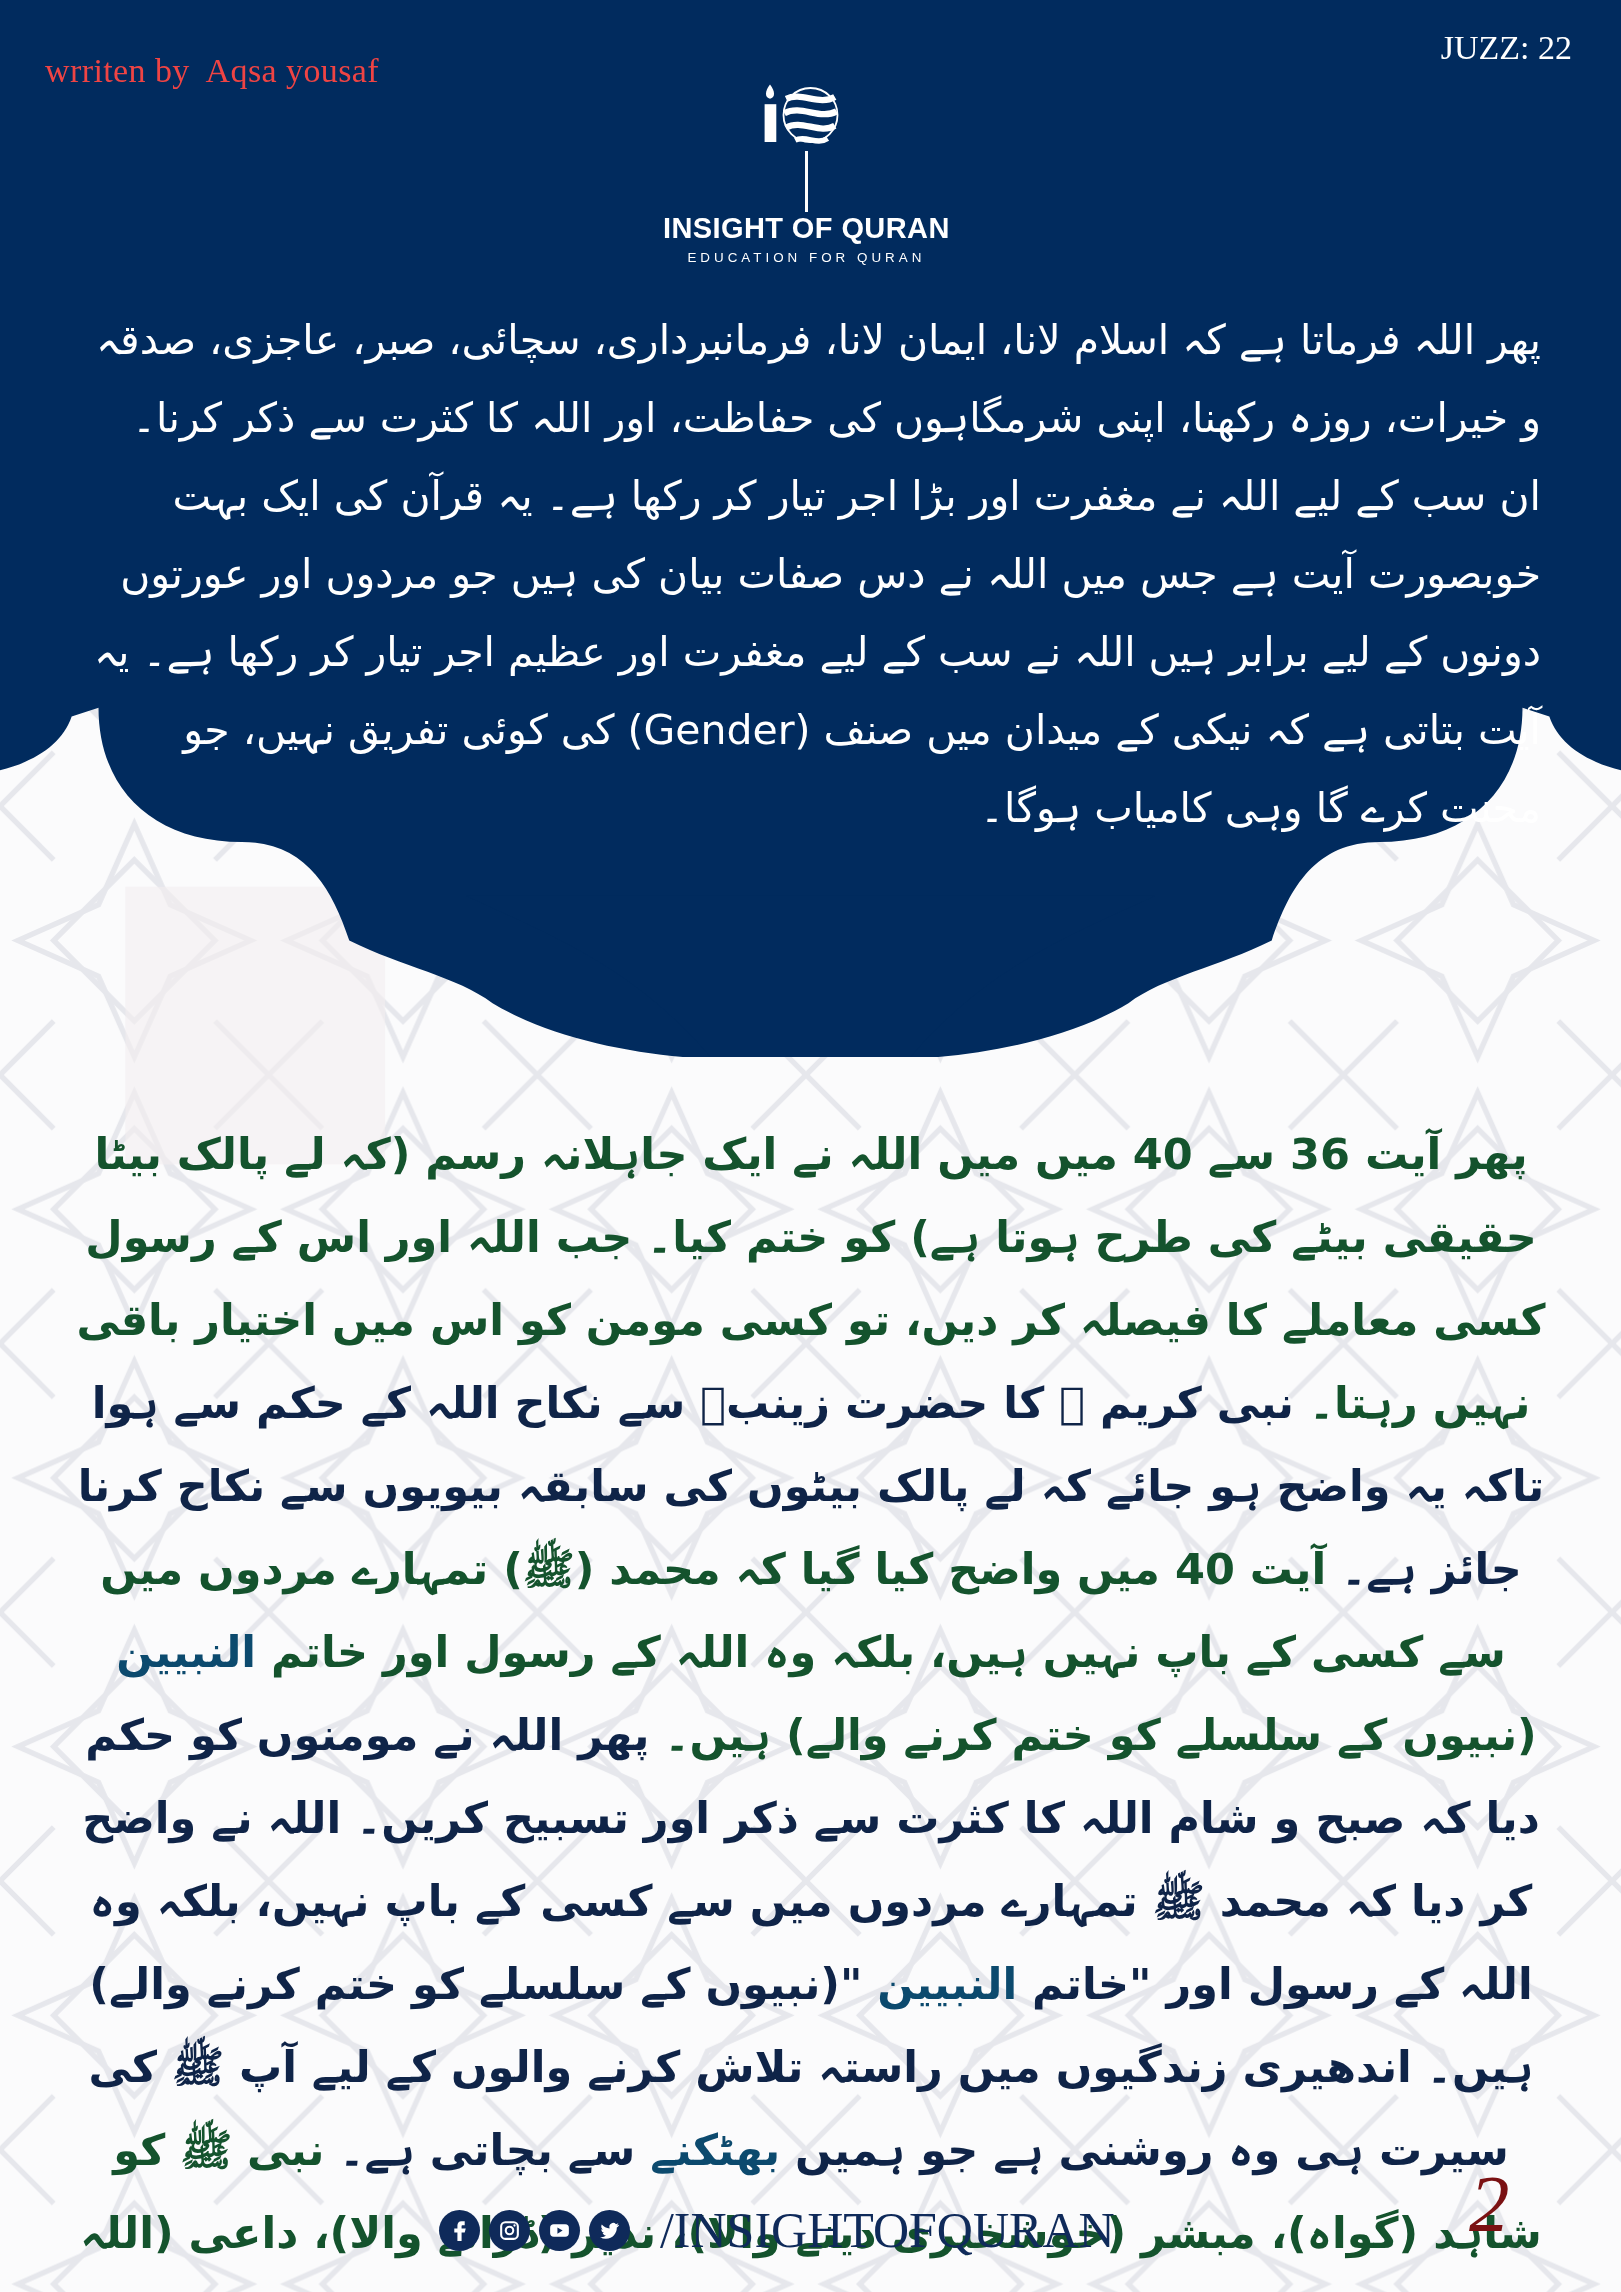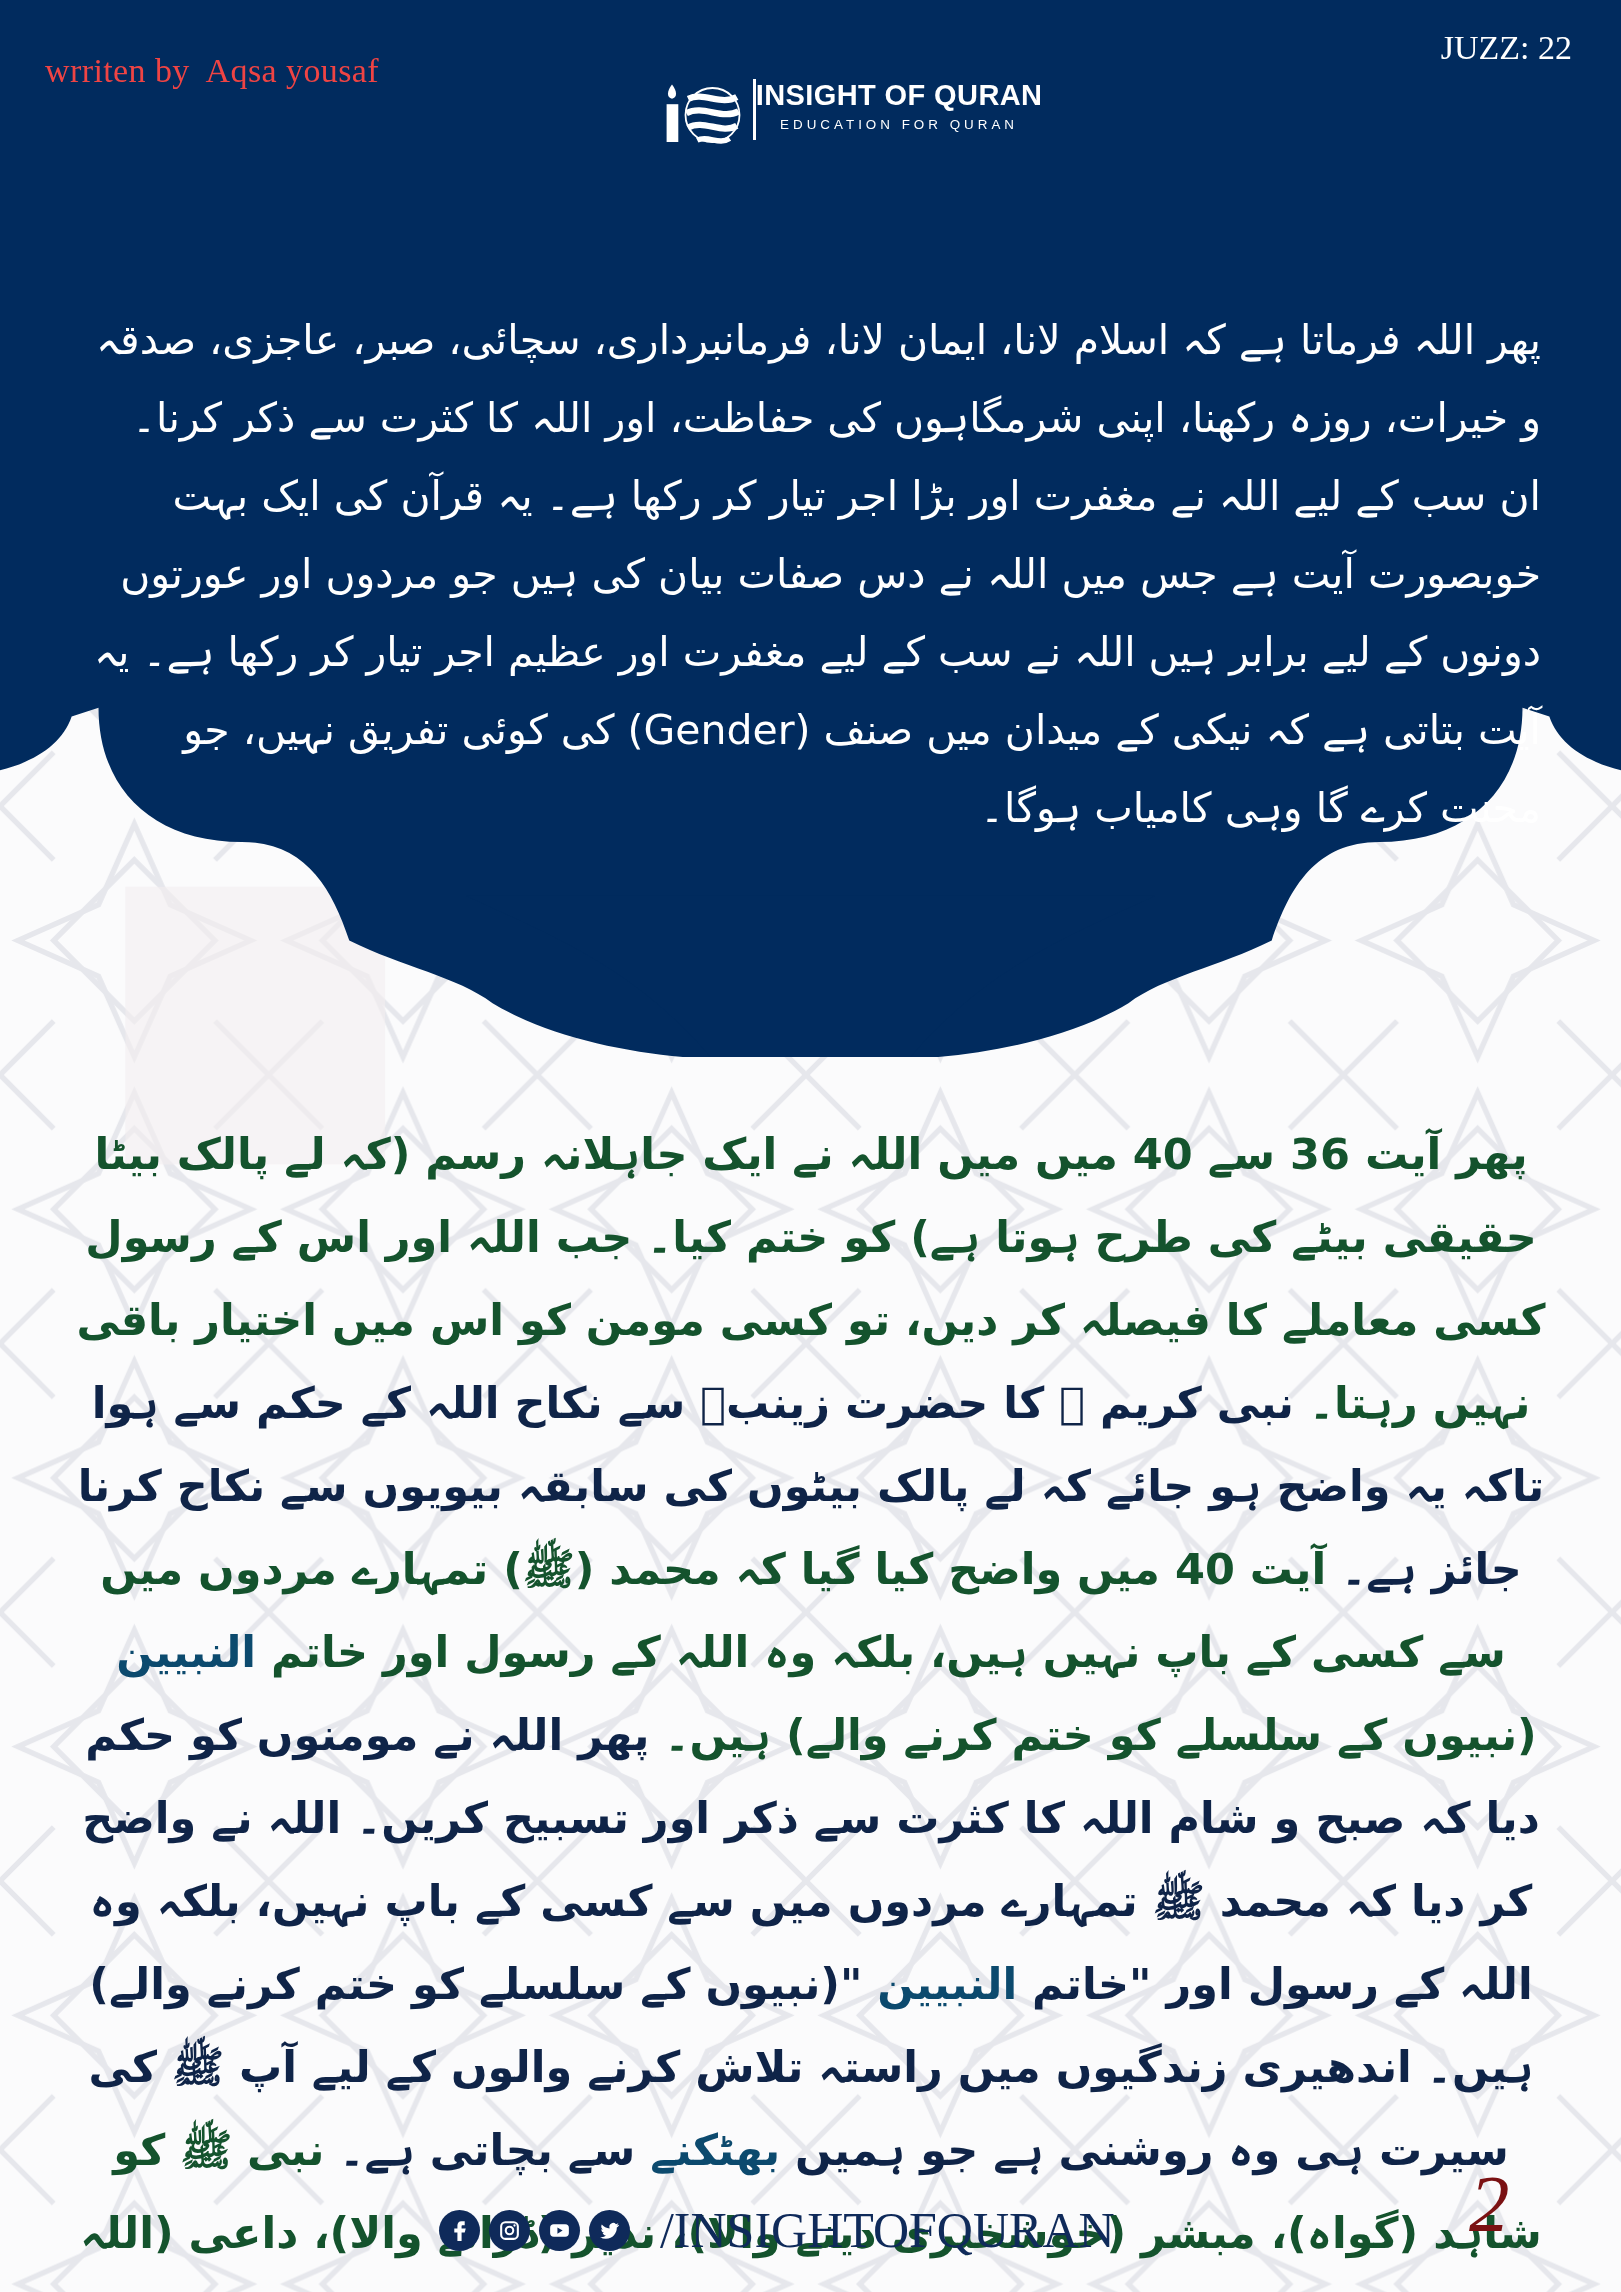--- a/index.html
+++ b/index.html
@@ -14,21 +14,21 @@
     position: absolute; left: 45px; top: 52px; z-index: 3;
     font-family: "Liberation Serif", serif; font-size: 34px; color: #ef4444;
     letter-spacing: 0.4px; white-space: pre;
   }
   .juzz {
     position: absolute; right: 49px; top: 29px; z-index: 3;
     font-family: "Liberation Serif", serif; font-size: 34px; color: #ffffff;
   }
   .logo {
     position: absolute; left: 663px; top: 79px; z-index: 3;
-    display: flex; align-items: flex-start; gap: 0;
+    display: flex; align-items: center; gap: 0; flex-direction: column;
   }
   .logo-mark { width: 90px; height: 72px; }
   .logo-divider { width: 2.7px; height: 61px; background: #ffffff; }
   .logo-text { display: flex; flex-direction: column; align-items: center; }
   .logo-title {
     font-family: "Liberation Sans", sans-serif; font-weight: bold; color: #ffffff;
     font-size: 29px; letter-spacing: 0.4px;
   }
   .logo-sub {
     font-family: "Liberation Sans", sans-serif; color: #ffffff; font-size: 13.4px;

